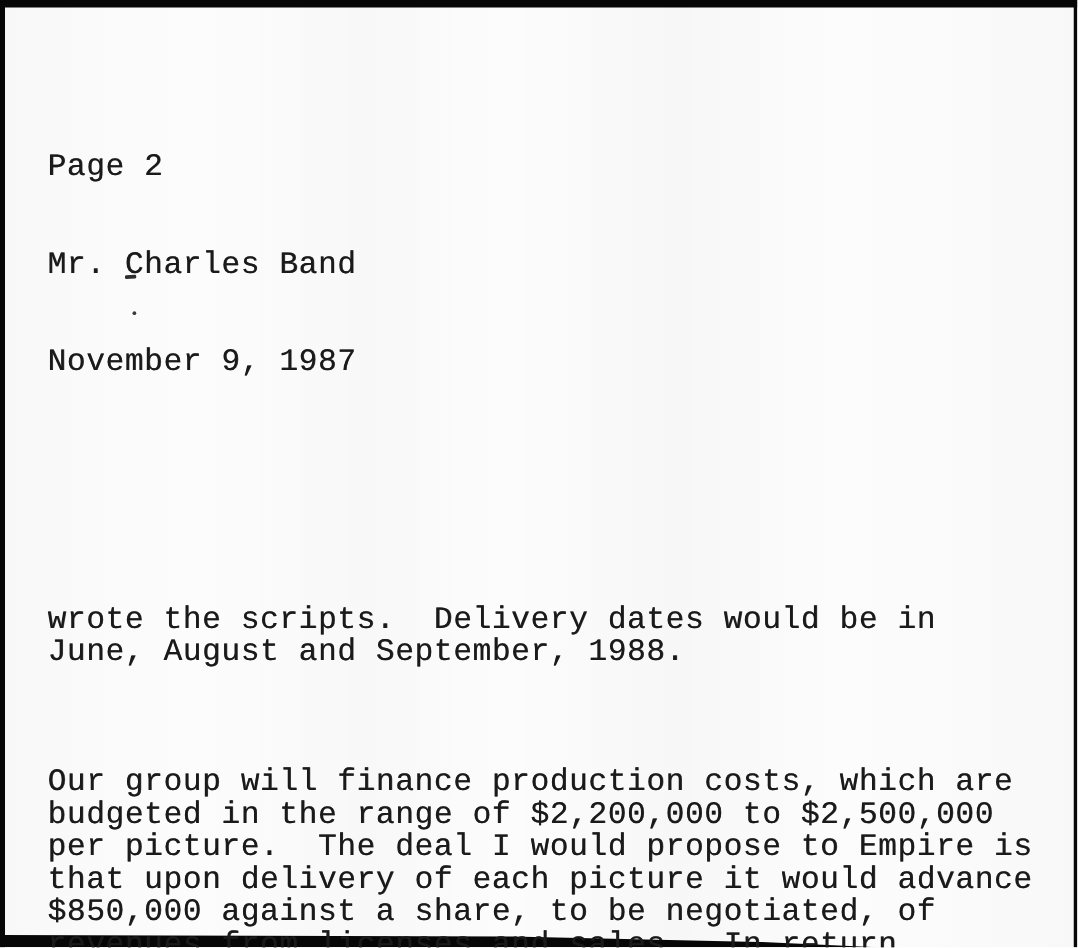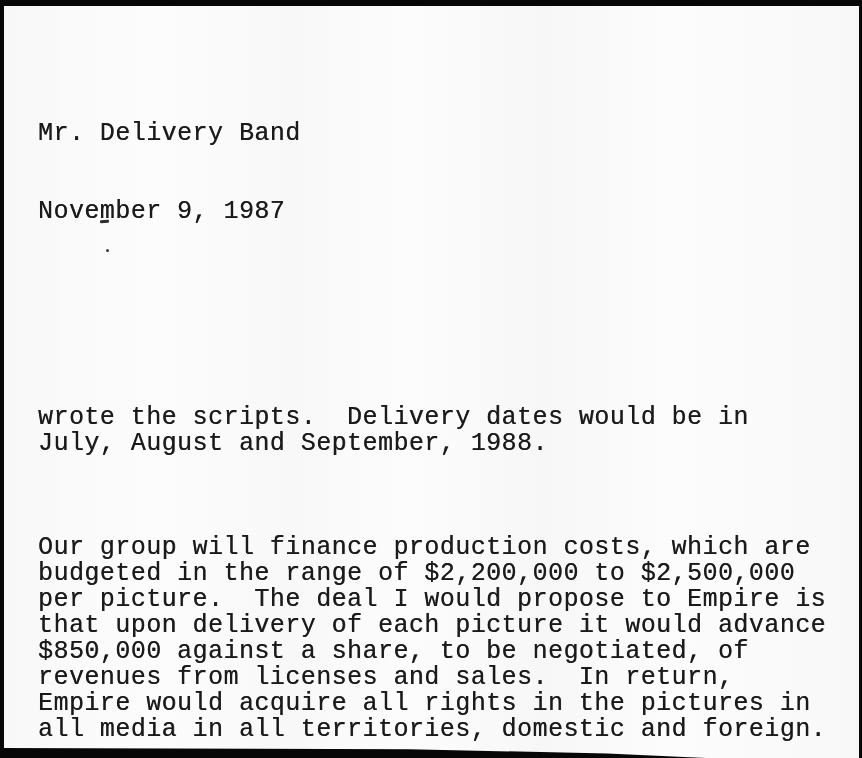--- a/index.html
+++ b/index.html
@@ -95,26 +95,27 @@
 
 <div class="scan">
 
   <div class="b-top"></div>
   <div class="b-left"></div>
   <div class="b-right"></div>
   <div class="b-bottom"></div>
 
   <div class="letter">
     <div class="hdr">
-      <div>Mr. Delivery Band</div>
+      <div>Page 2</div>
+      <div>Mr. Charles Band</div>
       <div>November 9, 1987</div>
     </div>
 
     <p class="para">wrote the scripts.  Delivery dates would be in
-July, August and September, 1988.</p>
+June, August and September, 1988.</p>
     <p class="para">Our group will finance production costs, which are
 budgeted in the range of $2,200,000 to $2,500,000
 per picture.  The deal I would propose to Empire is
 that upon delivery of each picture it would advance
 $850,000 against a share, to be negotiated, of
 revenues from licenses and sales.  In return,
 Empire would acquire all rights in the pictures in
 all media in all territories, domestic and foreign.</p>
     
     

